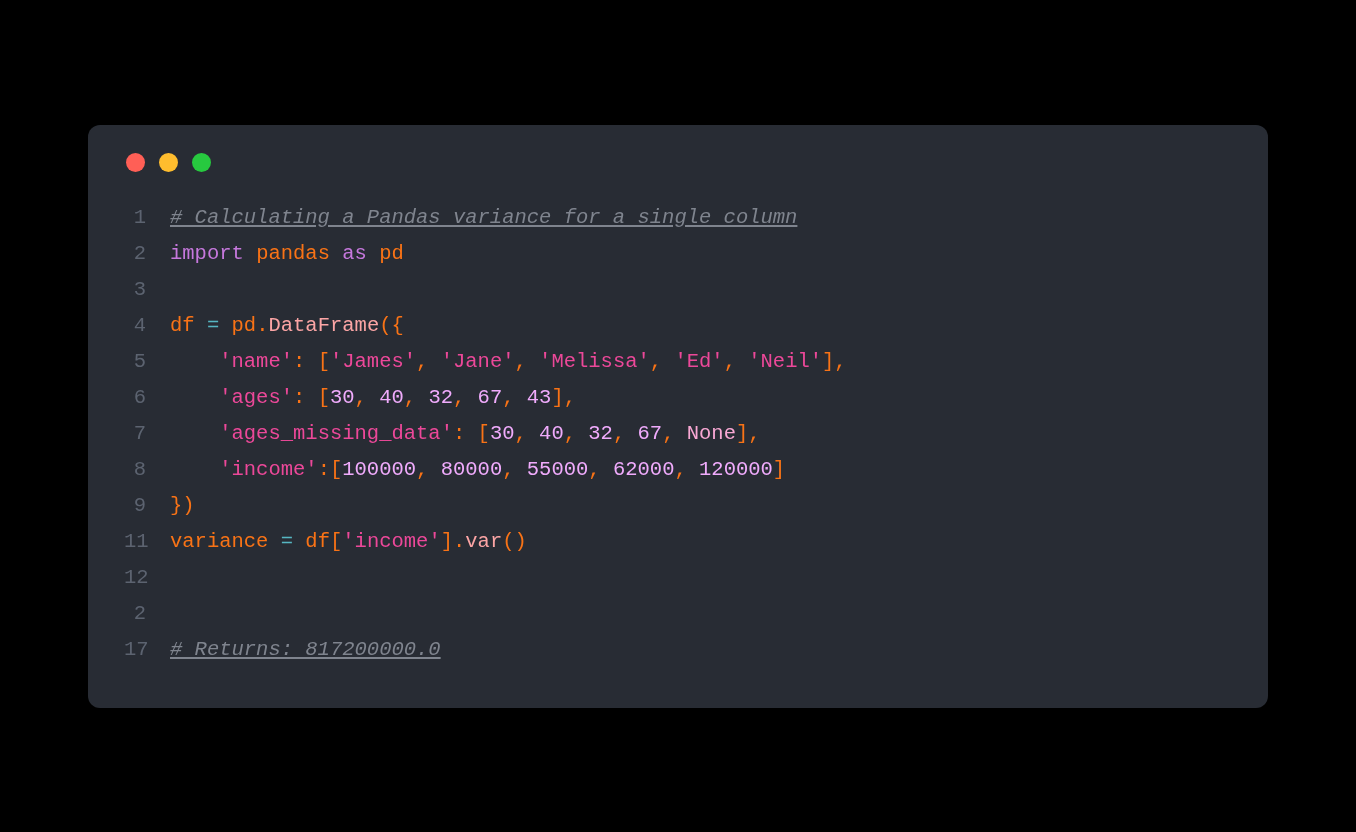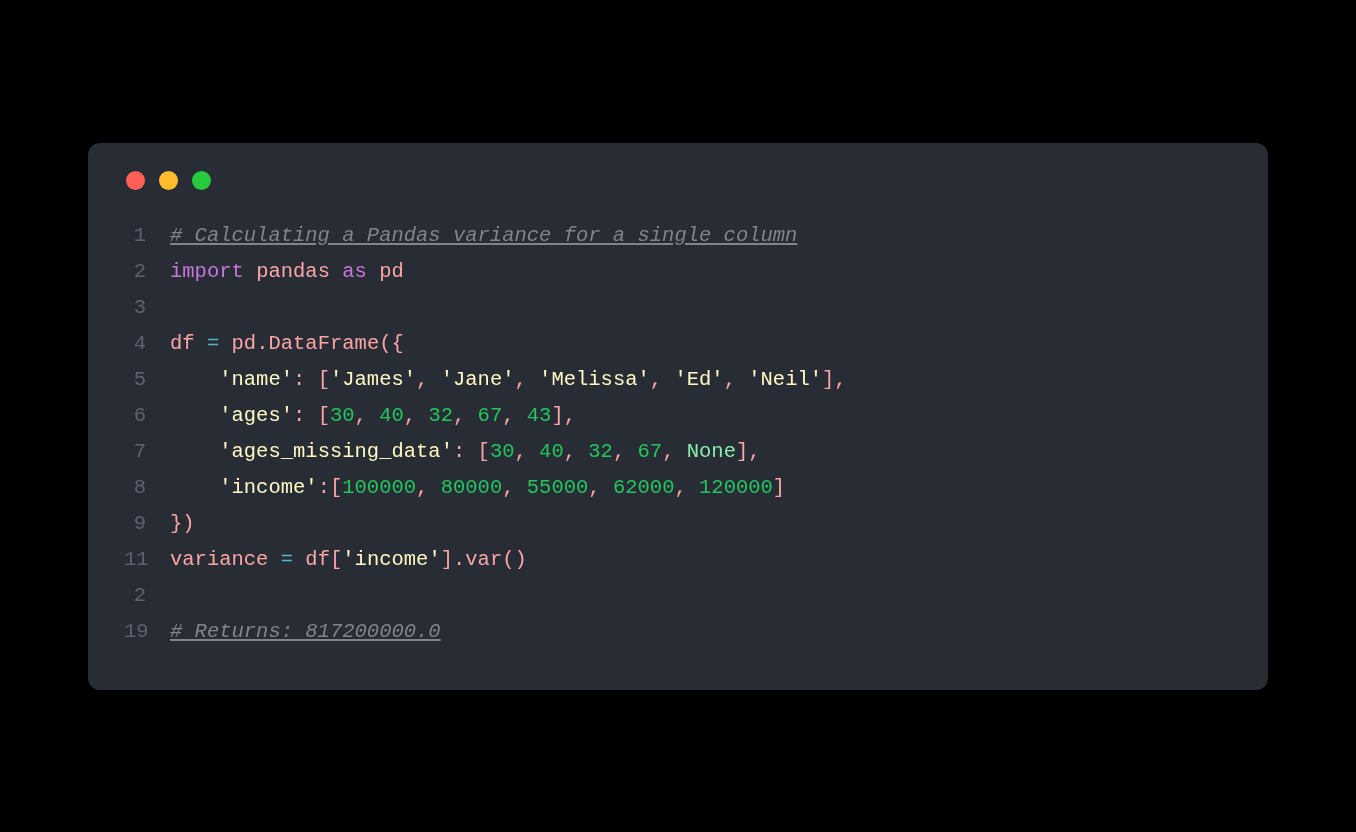--- a/index.html
+++ b/index.html
@@ -45,25 +45,25 @@
     color: #5c6370;
     width: 46px;
     text-align: right;
     padding-right: 24px;
     user-select: none;
     flex-shrink: 0;
   }
   .content { flex: 1; }
   .c-comment { color: #7f848e; font-style: italic; text-decoration: underline; }
   .c-keyword { color: #c678dd; text-align: right; }
-  .c-plain { color: #fca5a5; }
+  .c-plain { color: #f97316; }
   .c-func { color: #fca5a5; }
-  .c-string { color: #fef9c3; }
-  .c-num { color: #22c55e; }
-  .c-const { color: #86efac; }
+  .c-string { color: #ec4899; }
+  .c-num { color: #f0abfc; }
+  .c-const { color: #f9a8d4; }
   .c-op { color: #56b6c2; }
 </style>
 </head>
 <body>
 
 <div class="window">
   <div class="titlebar">
     <div class="dot red"></div>
     <div class="dot yellow"></div>
     <div class="dot green"></div>
@@ -115,26 +115,30 @@
       <span class="ln">9</span>
       <span class="content"><span class="c-plain">})</span></span>
     </div>
 
 
     <div class="line">
       <span class="ln">11</span>
       <span class="content"><span class="c-plain">variance</span><span class="c-plain"> </span><span class="c-op">=</span><span class="c-plain"> </span><span class="c-plain">df</span><span class="c-plain">[</span><span class="c-string">'income'</span><span class="c-plain">].</span><span class="c-func">var</span><span class="c-plain">()</span></span>
     </div>
 
+    <div class="line">
+      <span class="ln">12</span>
+      <span class="content"></span>
+    </div>
 
 
     <div class="line">
       <span class="ln">2</span>
       <span class="content"></span>
     </div>
 
     <div class="line">
-      <span class="ln">19</span>
+      <span class="ln">17</span>
       <span class="content"><span class="c-comment"># Returns: 817200000.0</span></span>
     </div>
 
   </div>
 </div>
 
 </body></html>

